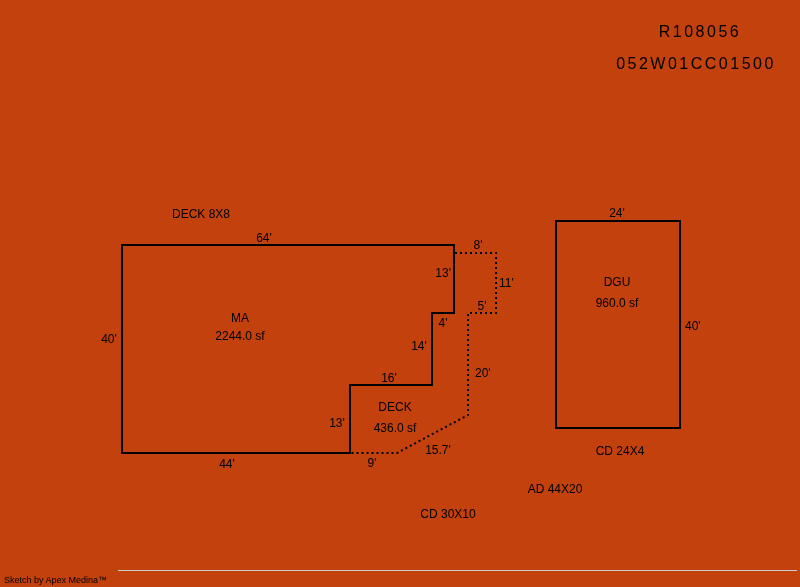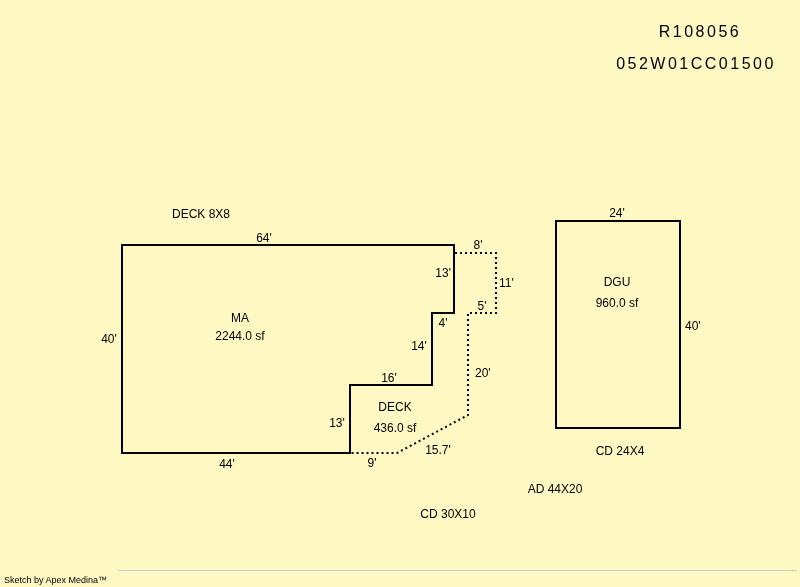--- a/index.html
+++ b/index.html
@@ -5,21 +5,21 @@
   html, body {
     margin: 0;
     padding: 0;
     background: #ffffff;
     font-family: "Liberation Sans", sans-serif;
   }
   #canvas {
     position: relative;
     width: 800px;
     height: 587px;
-    background: #fef9c3;
+    background: #c2410c;
     overflow: hidden;
   }
   svg { display: block; }
   text {
     fill: #000000;
     font-family: "Liberation Sans", sans-serif;
     font-size: 12px;
   }
   .id-text {
     font-size: 16px;

